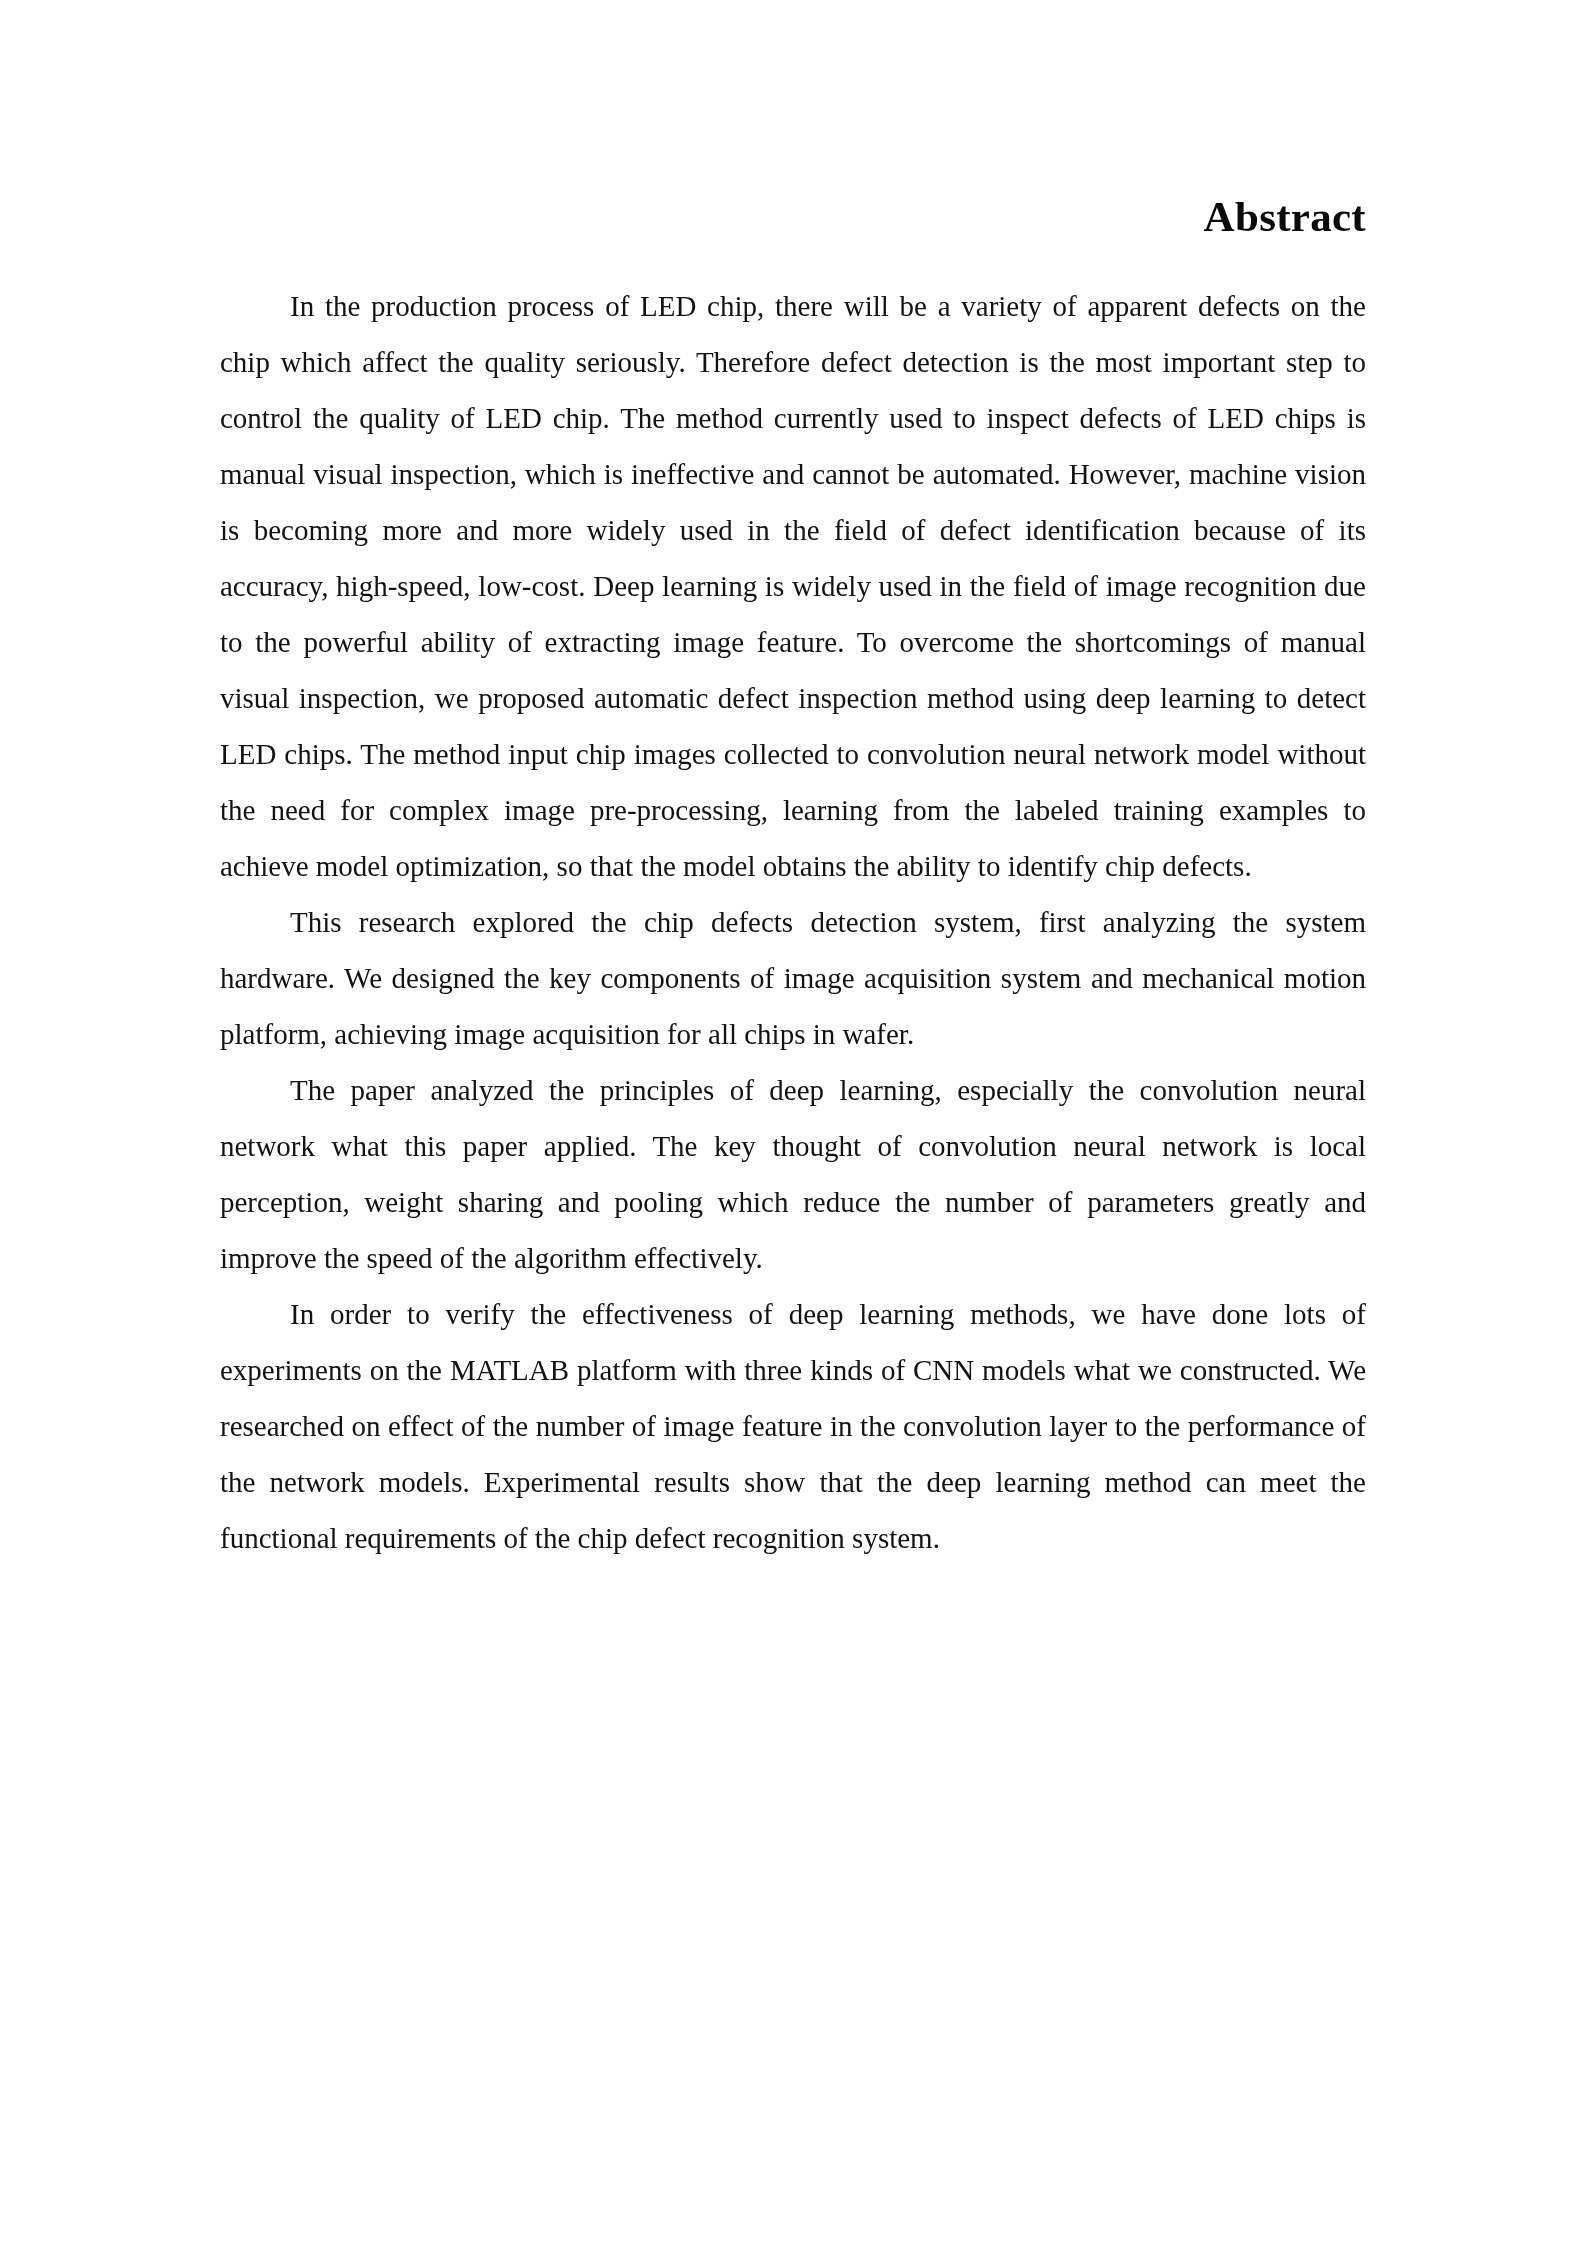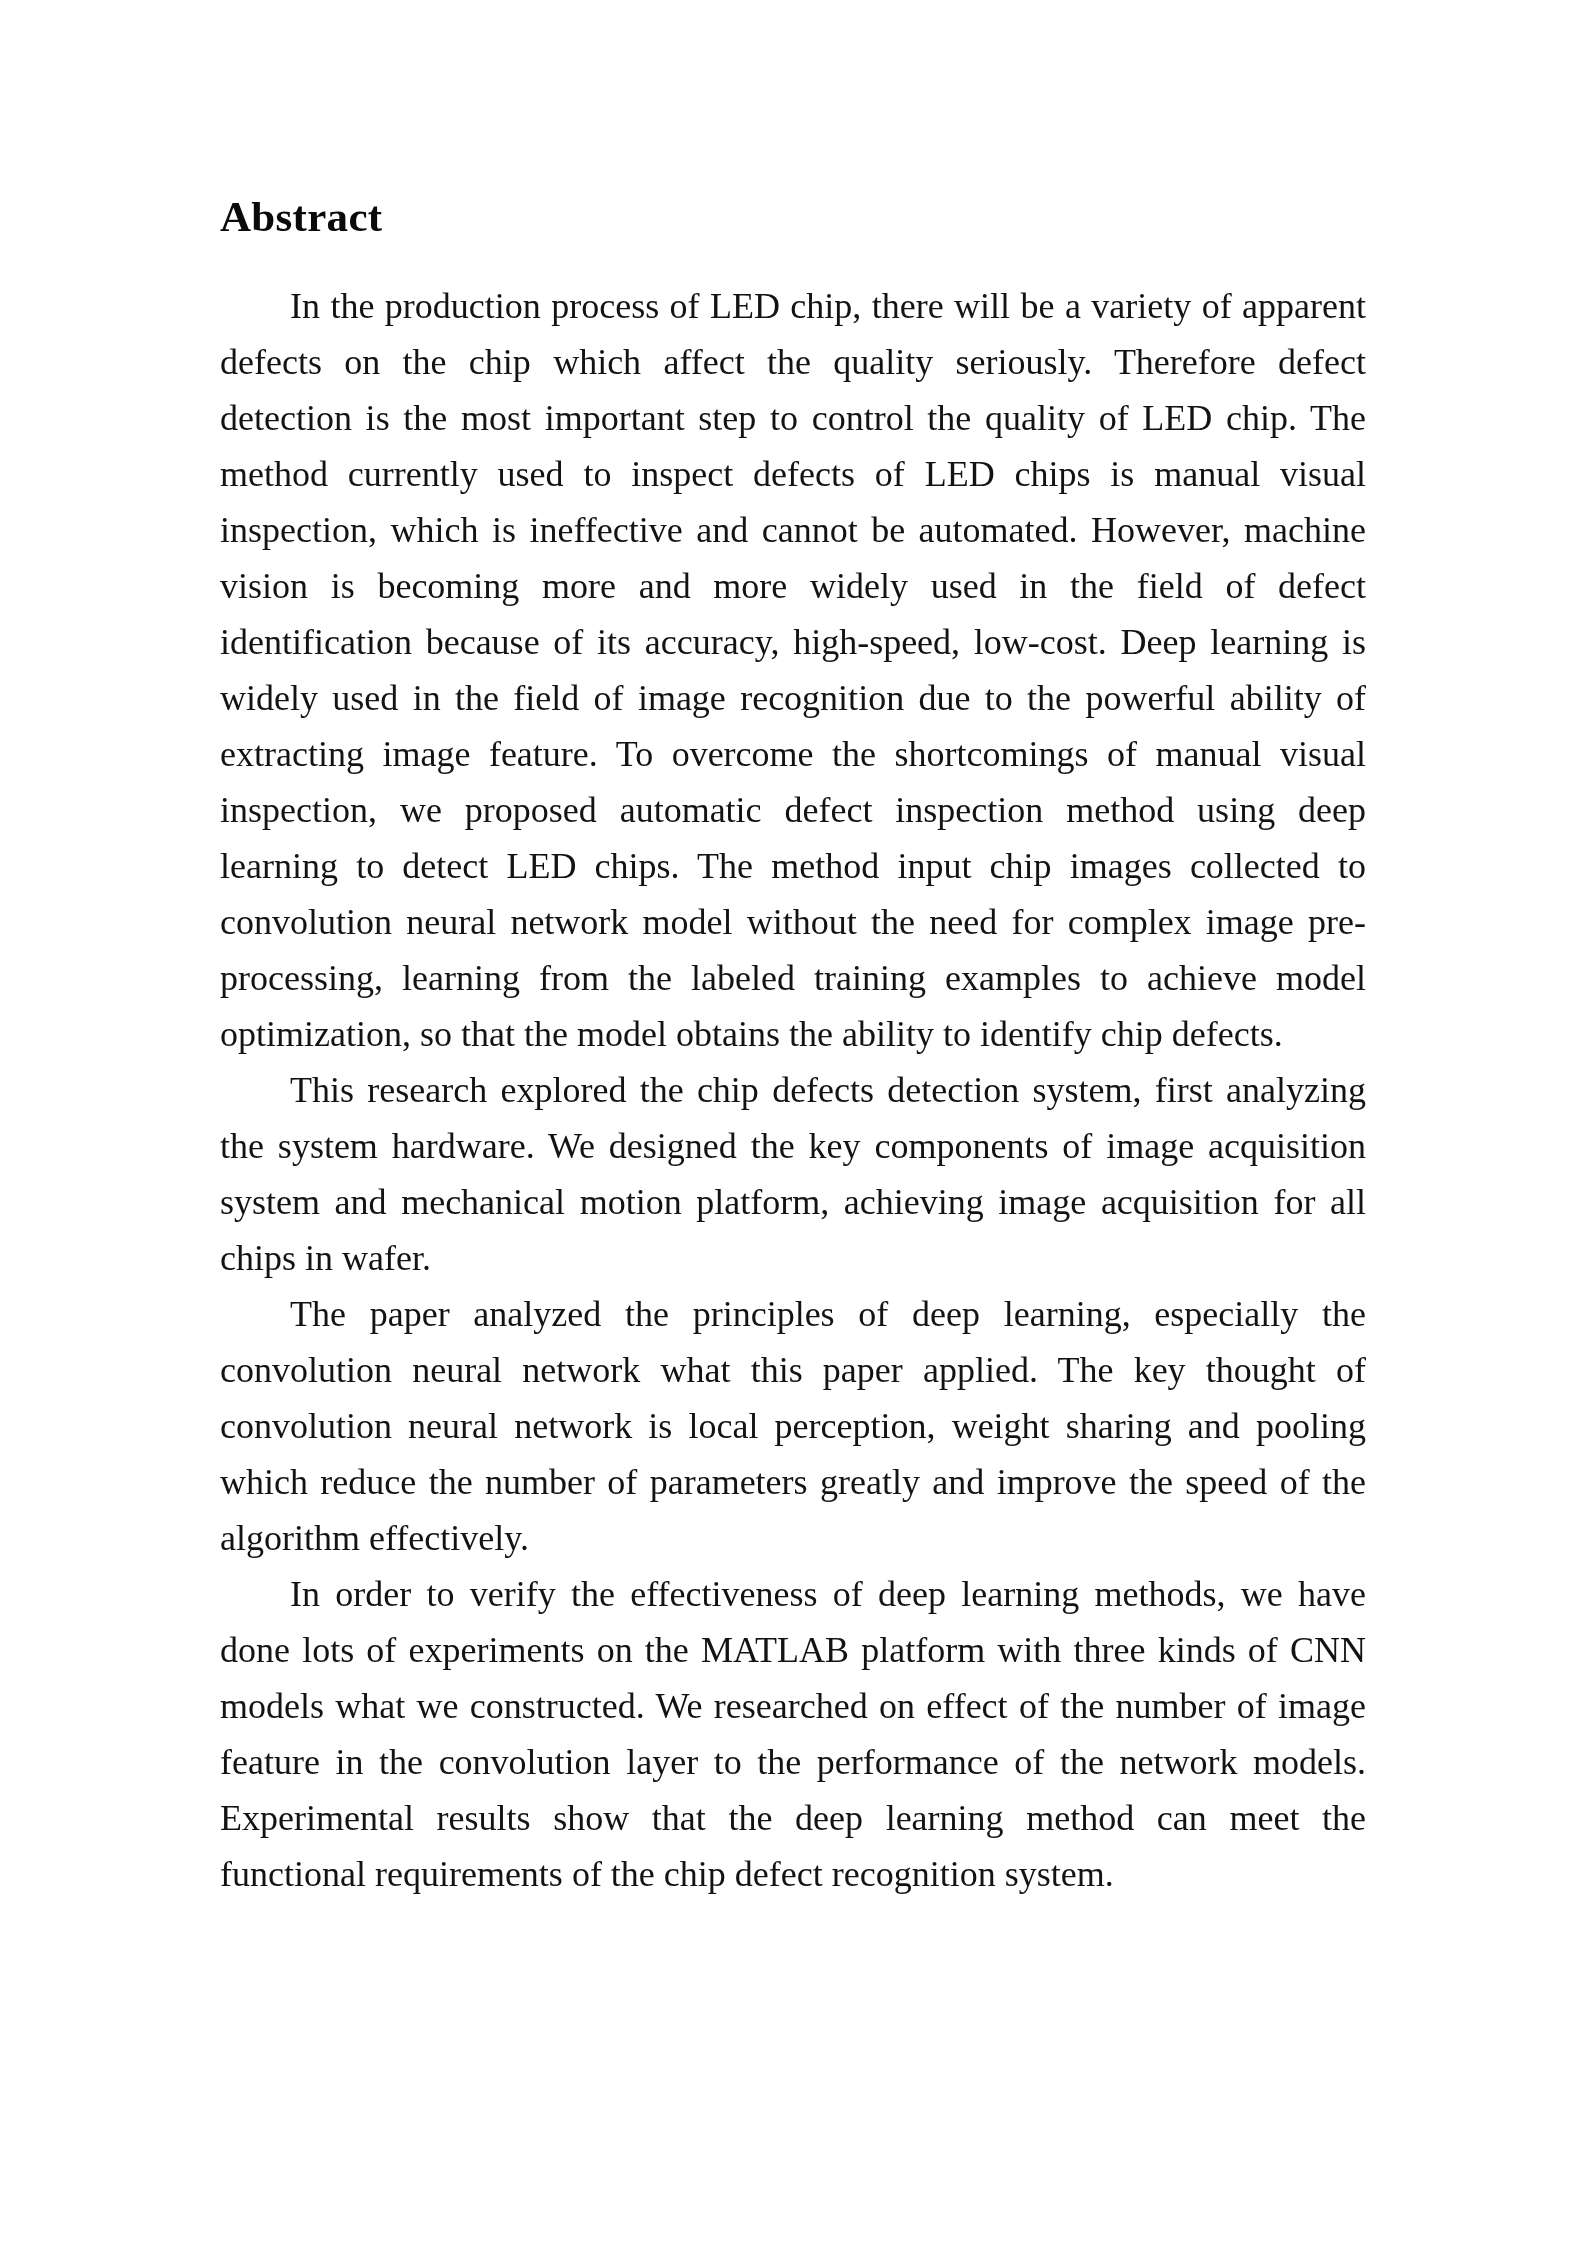--- a/index.html
+++ b/index.html
@@ -20,32 +20,32 @@
     position: absolute;
     left: 220px;
     top: 0;
     width: 1146px;
   }
   .doc-title {
     font-family: "Liberation Serif", "DejaVu Serif", serif;
     font-weight: bold;
     font-size: 43px;
     line-height: 1;
-    text-align: left;
+    text-align: right;
     color: #0a0a0a;
     margin: 0;
     padding-top: 195px;
     letter-spacing: 0.3px;
   }
   .body-block {
     padding-top: 40px;
   }
   p.para {
     font-family: "Liberation Serif", "DejaVu Serif", serif;
-    font-size: 36px;
+    font-size: 29px;
     line-height: 56px;
     color: #131313;
     text-align: justify;
     text-justify: inter-word;
     margin: 0;
     text-indent: 70px;
     -webkit-hyphens: none;
     hyphens: none;
     word-spacing: 0px;
   }

